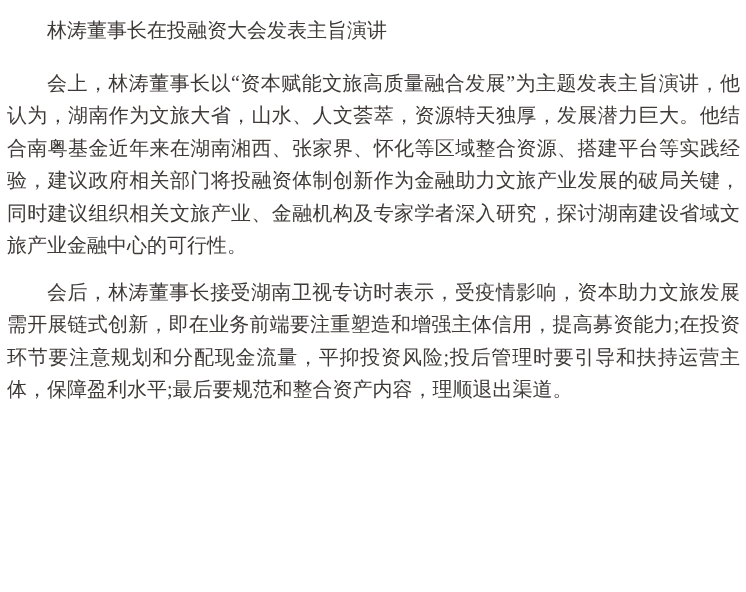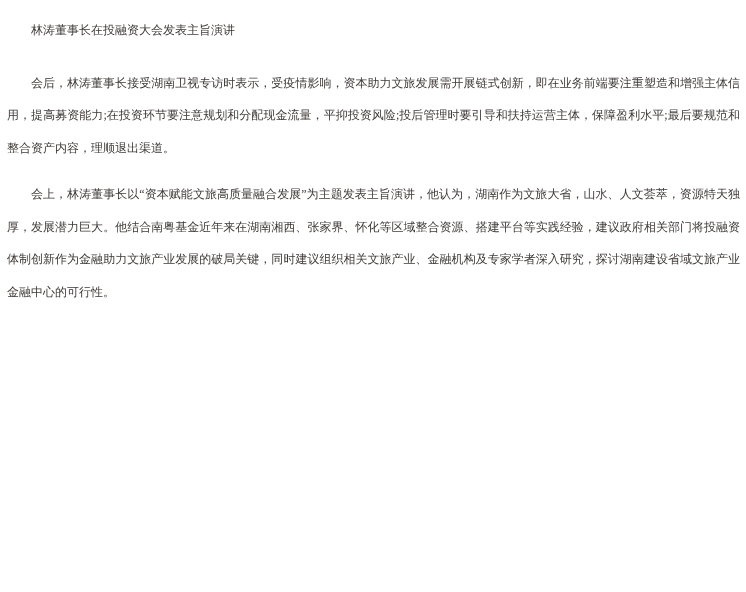--- a/index.html
+++ b/index.html
@@ -8,35 +8,35 @@
     background: #ffffff;
   }
   .page {
     box-sizing: border-box;
     width: 746px;
     height: 592px;
     overflow: hidden;
     padding: 14px 6px 0 7px;
     background: #ffffff;
     font-family: "Liberation Serif", serif;
-    font-size: 12px;
+    font-size: 20px;
     line-height: 32.5px;
     color: #3f3a38;
     text-align: justify;
   }
   .page p {
     margin: 0 0 14px 0;
     text-indent: 2em;
     word-break: break-all;
   }
   .page p.article-title {
     margin-bottom: 20px;
     text-align: left;
   }
 </style>
 </head>
 <body>
 
 <div class="page" style="background: rgb(255, 255, 255); color: rgb(63, 58, 56);">
   <p class="article-title">林涛董事长在投融资大会发表主旨演讲</p>
+  <p class="article-paragraph">会上，林涛董事长以“资本赋能文旅高质量融合发展”为主题发表主旨演讲，他认为，湖南作为文旅大省，山水、人文荟萃，资源特天独厚，发展潜力巨大。他结合南粤基金近年来在湖南湘西、张家界、怀化等区域整合资源、搭建平台等实践经验，建议政府相关部门将投融资体制创新作为金融助力文旅产业发展的破局关键，同时建议组织相关文旅产业、金融机构及专家学者深入研究，探讨湖南建设省域文旅产业金融中心的可行性。</p>
   <p class="article-paragraph">会后，林涛董事长接受湖南卫视专访时表示，受疫情影响，资本助力文旅发展需开展链式创新，即在业务前端要注重塑造和增强主体信用，提高募资能力;在投资环节要注意规划和分配现金流量，平抑投资风险;投后管理时要引导和扶持运营主体，保障盈利水平;最后要规范和整合资产内容，理顺退出渠道。</p>
-  <p class="article-paragraph">会上，林涛董事长以“资本赋能文旅高质量融合发展”为主题发表主旨演讲，他认为，湖南作为文旅大省，山水、人文荟萃，资源特天独厚，发展潜力巨大。他结合南粤基金近年来在湖南湘西、张家界、怀化等区域整合资源、搭建平台等实践经验，建议政府相关部门将投融资体制创新作为金融助力文旅产业发展的破局关键，同时建议组织相关文旅产业、金融机构及专家学者深入研究，探讨湖南建设省域文旅产业金融中心的可行性。</p>
 </div>
 
 </body></html>

